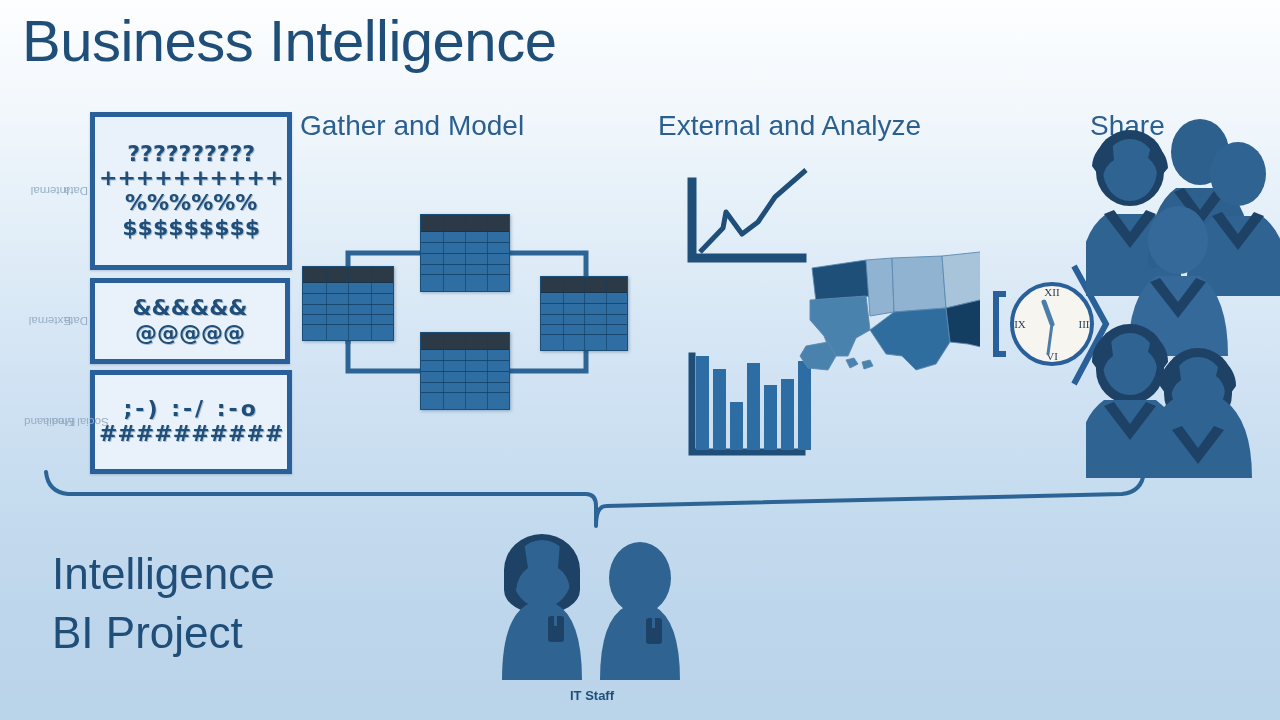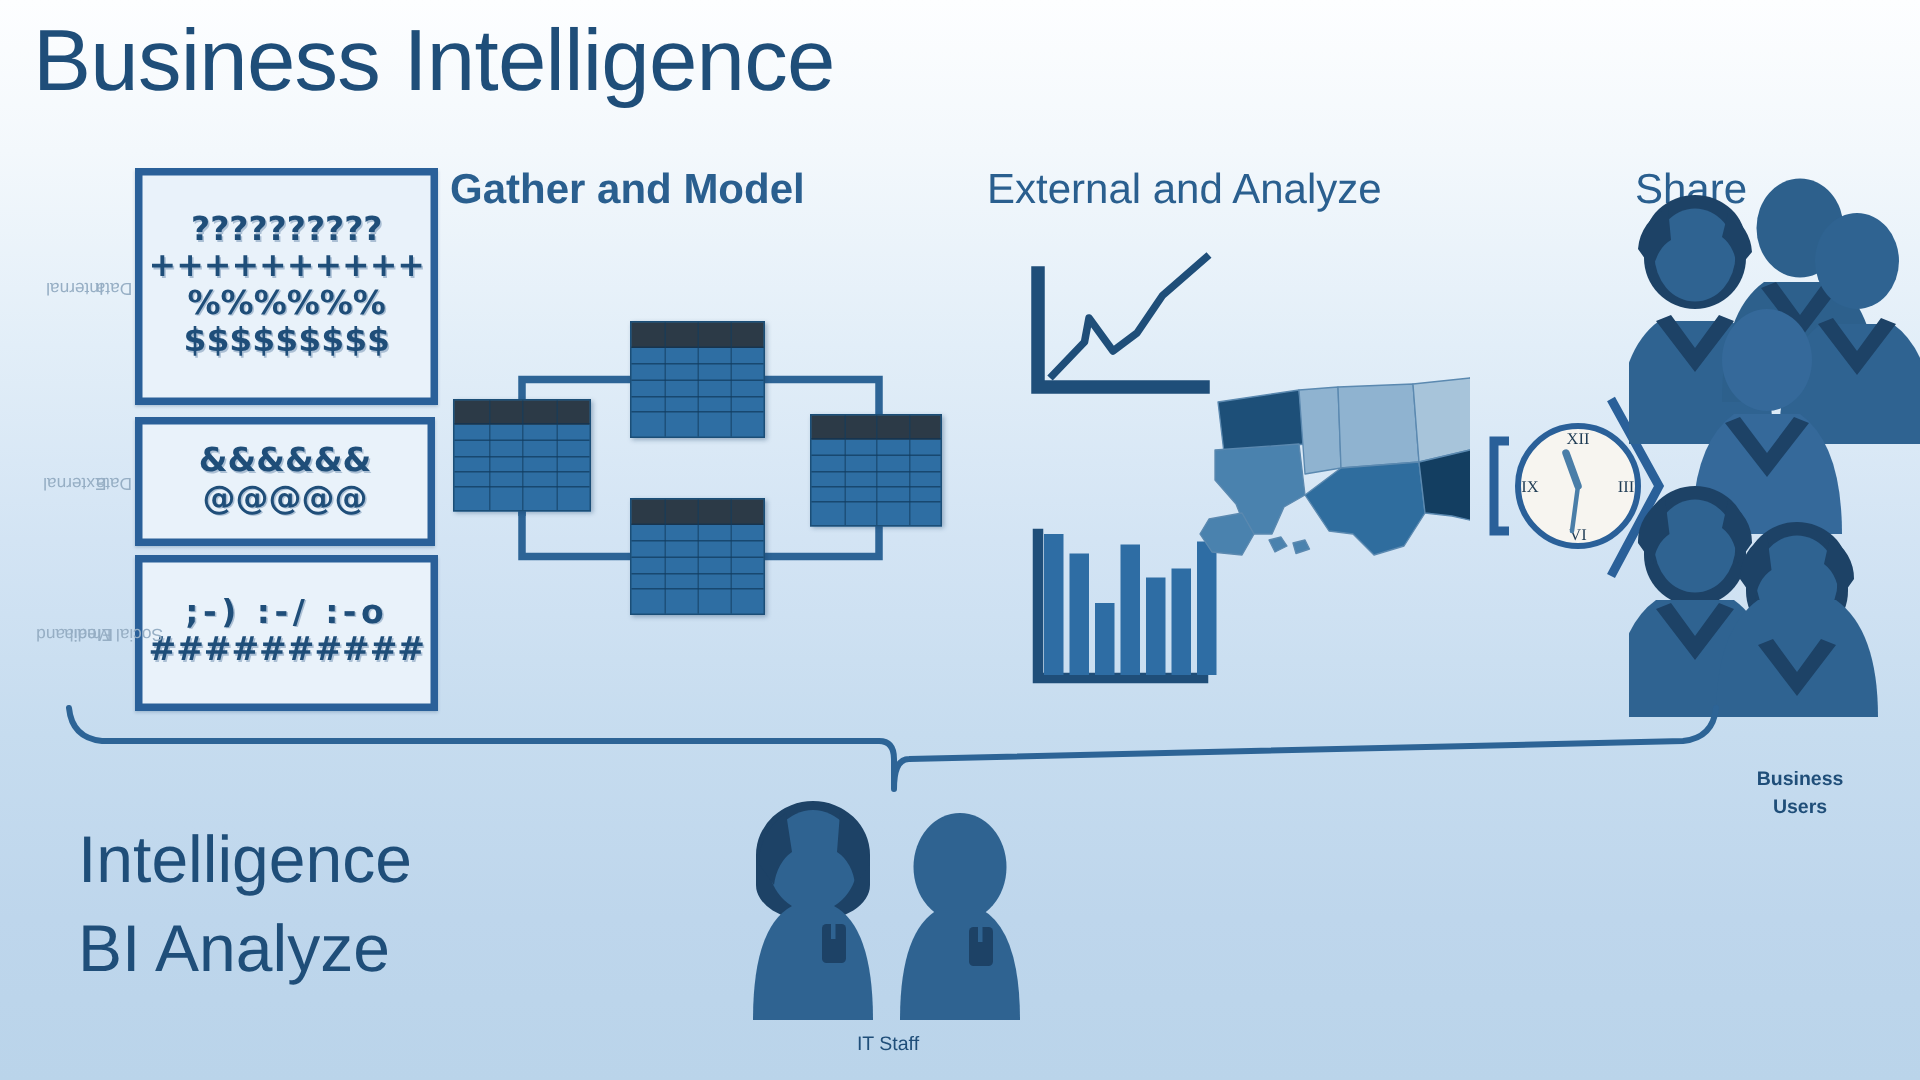--- a/index.html
+++ b/index.html
@@ -16,21 +16,21 @@
     position: absolute; left: 22px; top: 8px;
     font-size: 58px; font-weight: 400; color: #1f4e79;
     letter-spacing: -0.5px; line-height: 1.15;
   }
 
   
   .stage-head {
     position: absolute; font-size: 28px; color: #2a5f8f;
     font-weight: 400; white-space: nowrap;
   }
-  #head-gather   { left: 300px; top: 110px; font-weight: bold; }
+  #head-gather   { left: 300px; top: 110px; }
   #head-visual   { left: 658px; top: 110px; }
   #head-share    { left: 1090px; top: 110px; text-align: right; }
 
   
   .sources { position: absolute; left: 36px; top: 112px; width: 254px; height: 362px; }
   .src-row { position: absolute; left: 0; width: 254px; display: flex; }
   .src-label {
     width: 54px; position: relative; flex: 0 0 54px;
     color: #96aec4; font-size: 11.5px; line-height: 1.15;
     display: flex; align-items: center; justify-content: center;
@@ -92,21 +92,21 @@
 
   
   .brace { position: absolute; left: 30px; top: 470px; }
   .trad-title {
     position: absolute; left: 52px; top: 544px;
     font-size: 44px; color: #1f4e79; line-height: 1.35; font-weight: 400;
   }
   .it-staff { position: absolute; left: 492px; top: 532px; width: 200px; height: 148px; }
   .it-label {
     position: absolute; left: 492px; top: 688px; width: 200px; text-align: center;
-    font-size: 13px; font-weight: normal; color: #1f4e79;
+    font-size: 13px; font-weight: bold; color: #1f4e79;
   }
 </style>
 </head>
 <body>
 
 <div id="stage">
 
   <div class="main-title">Business Intelligence</div>
 
   <div class="stage-head" id="head-gather">Gather and Model</div>
@@ -347,34 +347,30 @@
         <path d="M0,26 a34,32 0 0 1 68,0 L68,40 a34,34 0 0 1 -68,0 Z" fill="#1d4266"></path>
         <ellipse cx="34" cy="34" rx="27" ry="31" fill="#2f6391"></ellipse>
         <path d="M-4,32 a38,34 0 0 1 18,-30 l3,24 a20,28 0 0 0 -11,20 Z" fill="#1d4266"></path>
         <path d="M56,4 a38,34 0 0 1 16,28 l-10,14 a20,26 0 0 0 -10,-24 Z" fill="#1d4266"></path>
         <path d="M-20,124 q0,-58 28,-78 l52,0 q28,20 28,78 Z" fill="#2f6391"></path>
         <path d="M8,76 l26,34 l26,-34 l-10,-4 l-16,22 l-16,-22 Z" fill="#1d4266"></path>
       </g>
     </svg>
   </div>
 
-  <div class="users-label">
-    <div>Business</div>
-    <div>Users</div>
-  </div>
 
   <div class="brace">
     <svg width="1130" height="60" viewBox="0 0 1130 60">
       <path d="M16,2 q2,20 22,22 L556,24 q10,0 10,12 L566,56 q0,-20 10,-20 L1092,24 q20,-2 22,-22" fill="none" stroke="#2d6496" stroke-width="4" stroke-linecap="round" stroke-linejoin="round"></path>
     </svg>
   </div>
 
   <div class="trad-title">
     <div>Intelligence</div>
-    <div>BI Analyze</div>
+    <div>BI Project</div>
   </div>
 
   <div class="it-staff">
     <svg width="200" height="148" viewBox="0 0 200 148">
       <g transform="translate(4,0)">
         <path d="M8,38 a38,36 0 0 1 76,0 L84,58 a38,24 0 0 1 -76,0 Z" fill="#1d4266"></path>
         <ellipse cx="46" cy="42" rx="30" ry="34" fill="#2f6391"></ellipse>
         <path d="M10,44 a40,40 0 0 1 18,-34 l4,26 a22,30 0 0 0 -12,22 Z" fill="#1d4266"></path>
         <path d="M64,10 a40,40 0 0 1 20,34 l-10,14 a22,28 0 0 0 -12,-22 Z" fill="#1d4266"></path>
         <path d="M6,148 q0,-62 26,-76 l28,0 q26,14 26,76 Z" fill="#2f6391"></path>

